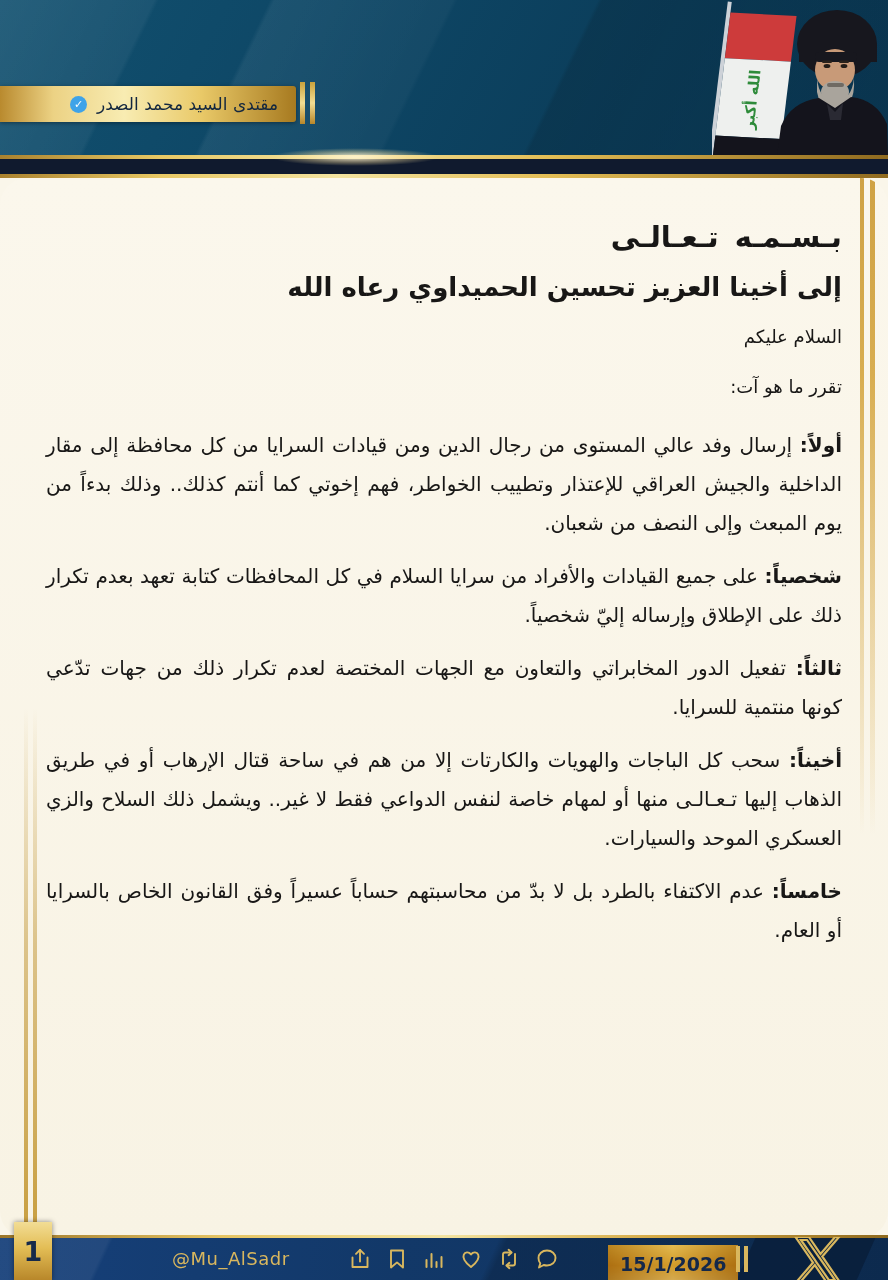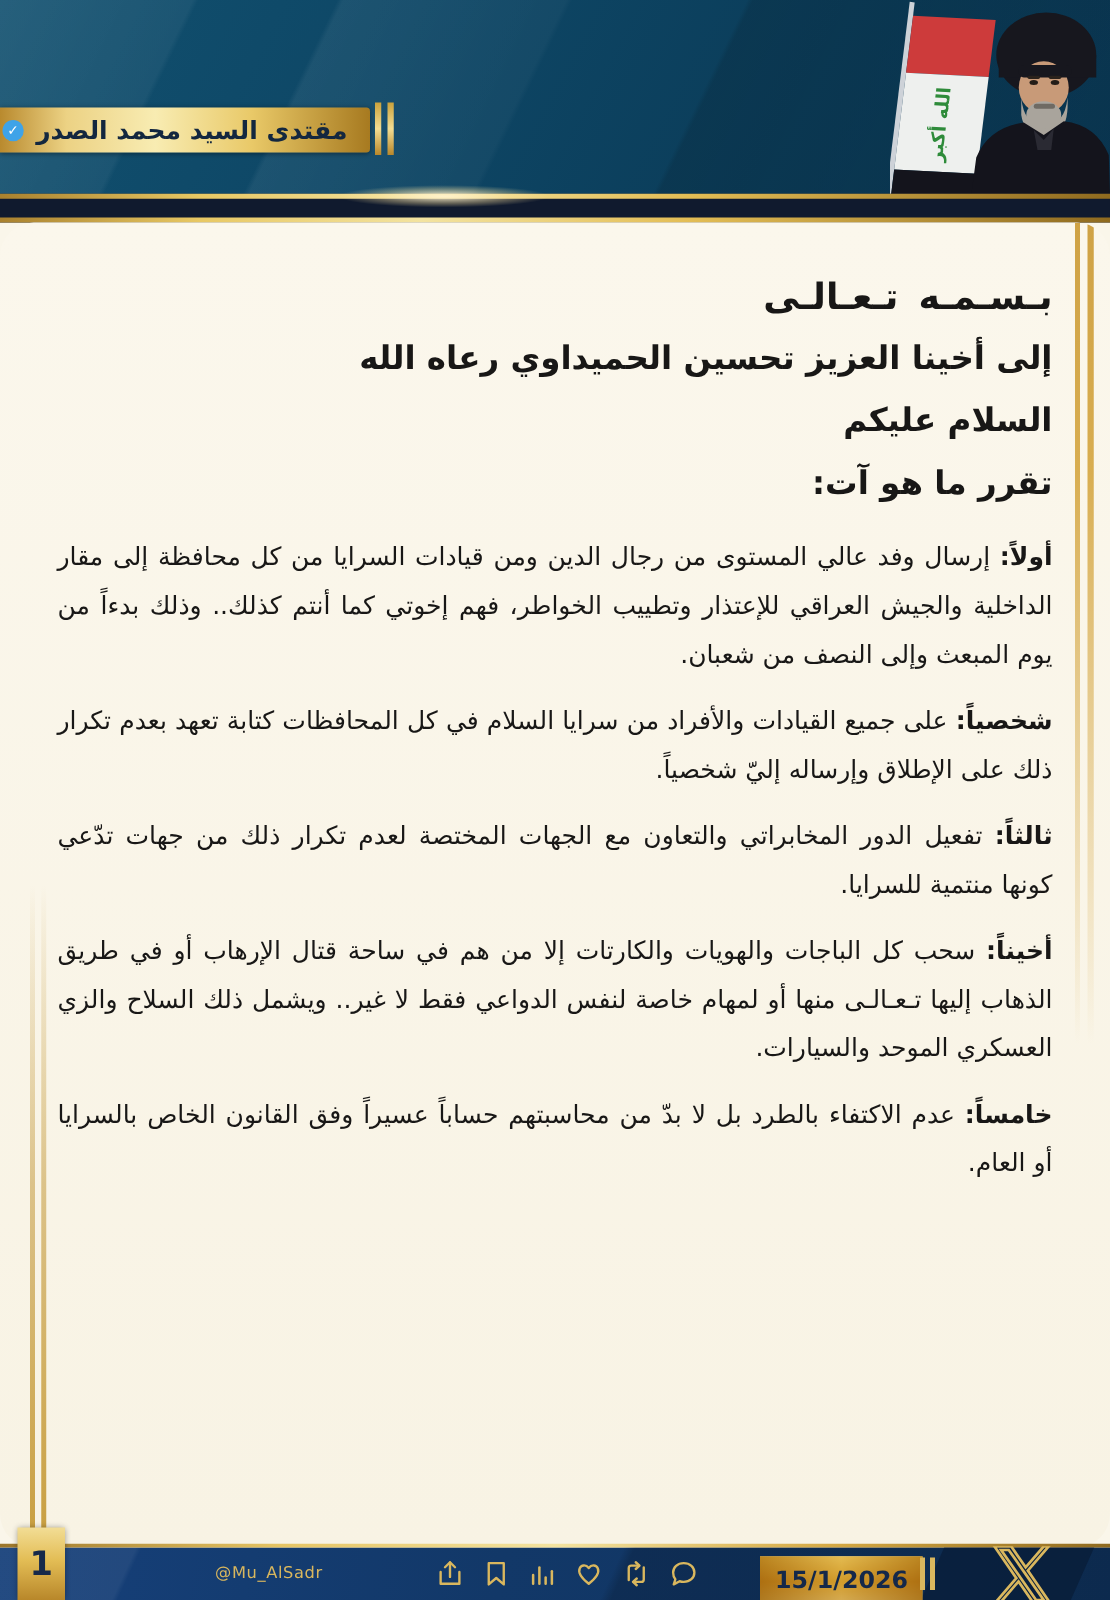--- a/index.html
+++ b/index.html
@@ -24,21 +24,21 @@
   }
   #name-banner {
     position:absolute; top:86px; left:0; width:296px; height:36px;
     background:linear-gradient(90deg,#b98a2e 0%,#ecd284 18%,#f8ecb2 42%,#e9c968 68%,#a77a20 100%);
     border-radius:0 3px 3px 0;
     display:flex; flex-direction:row; align-items:center; justify-content:flex-start;
     direction:rtl; padding:0 18px; gap:10px;
     box-shadow:0 1px 4px rgba(0,0,0,0.4);
   }
   #name-banner .name {
-    font-size:20px; font-weight:bold; color:#13273f; white-space:nowrap; letter-spacing:0.5px;
+    font-size:17px; font-weight:normal; color:#13273f; white-space:nowrap; letter-spacing:0.5px;
   }
   .badge {
     width:17px; height:17px; border-radius:50%; background:#3fa3e8;
     display:inline-flex; align-items:center; justify-content:center;
     color:#fff; font-size:11px; font-weight:bold; flex:0 0 auto;
   }
   #banner-bars { position:absolute; top:82px; left:300px; display:flex; gap:5px; }
   #banner-bars i { display:block; width:5px; height:42px;
     background:linear-gradient(180deg,#caa23c,#f3dd92 50%,#b8872a); }
 
@@ -73,21 +73,21 @@
     background:linear-gradient(180deg,rgba(196,154,61,0) 0%,rgba(196,154,61,0.55) 45%,#c89e3e 100%);
   }
   .vline-left-a { left:24px; } .vline-left-b { left:33px; }
 
   #doc-text {
     position:absolute; inset:0; padding:34px 46px 0 46px;
     direction:rtl; color:#181716;
   }
   .h-basmala { font-size:29px; font-weight:bold; text-align:right; line-height:50px; word-spacing:6px; letter-spacing:1px; }
   .h-line    { font-size:26px; font-weight:bold; line-height:50px; }
-  .h-light   { font-size:26px; font-weight:bold; text-align:right; line-height:50px; }
+  .h-light   { font-size:18px; font-weight:normal; text-align:right; line-height:50px; }
   .para { font-size:20px; text-align:justify; line-height:39px; margin-top:14px; font-weight:500; }
   .para .lead { font-weight:bold; }
   .para .body-text { font-weight:500; }
 
   
   #footer {
     position:absolute; bottom:0; left:0; width:888px; height:42px;
     background:linear-gradient(100deg,#16407a 0%,#123868 45%,#0f335f 100%);
     overflow:visible;
   }
@@ -105,21 +105,21 @@
   }
   #page-box {
     position:absolute; left:14px; bottom:0; width:38px; height:58px;
     background:linear-gradient(180deg,#f2dd95 0%,#e3bd55 45%,#b8872a 100%);
     display:flex; align-items:center; justify-content:center;
     font-size:27px; font-weight:bold; color:#16294a;
     box-shadow:0 0 5px rgba(0,0,0,0.45); z-index:5;
   }
   #handle {
     position:absolute; left:172px; top:0; height:30px; line-height:42px;
-    color:#d9b75e; font-size:13px; letter-spacing:0.5px;text-align:right;
+    color:#d9b75e; font-size:18px; letter-spacing:0.5px;text-align:right;
   }
   #icon-row {
     position:absolute; left:348px; top:0; height:42px;
     display:flex; align-items:center; gap:13px;
   }
   #icon-row svg { display:block; }
   #date-box {
     position:absolute; left:608px; top:7px; height:37px; padding:0 12px;
     background:linear-gradient(180deg,#f2dd95 0%,#e0b84e 55%,#c2913077 100%), linear-gradient(90deg,#c59a38,#f0d88b 50%,#c59a38);
     background-blend-mode:multiply;

